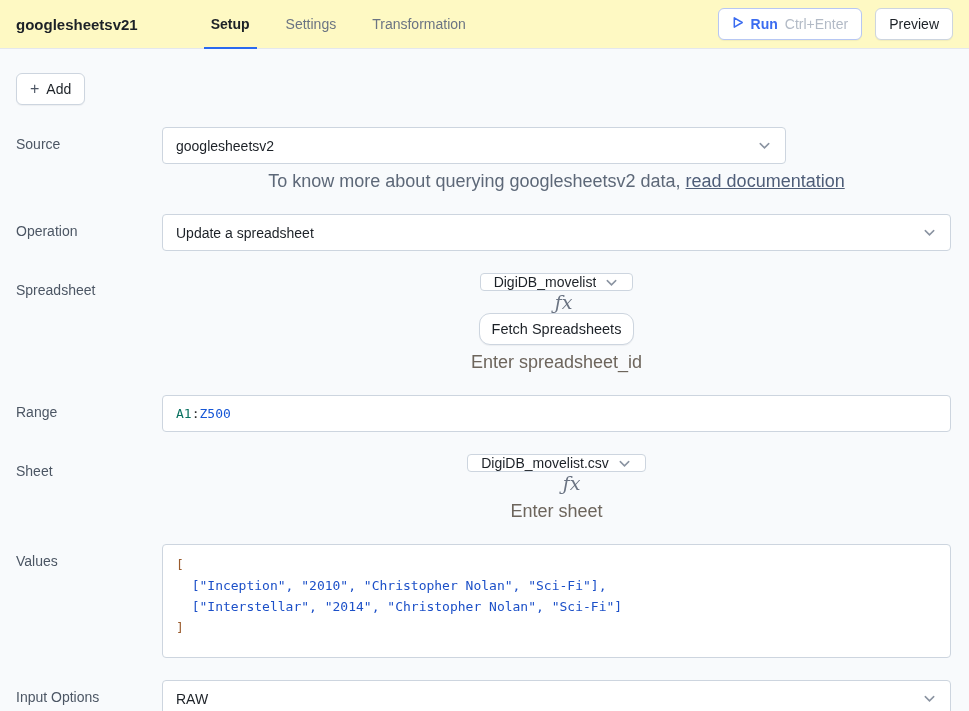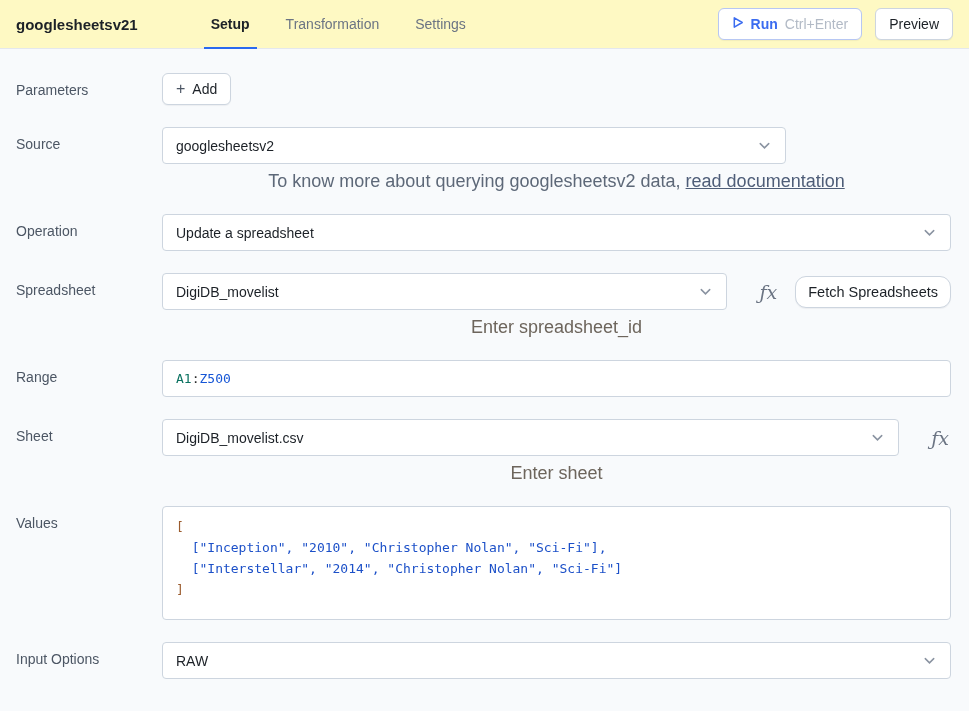--- a/index.html
+++ b/index.html
@@ -70,21 +70,21 @@
     display: flex;
     align-items: center;
     padding: 0 13px;
     font-size: 14px;
     color: #1c2127;
     cursor: pointer;
   }
   .control .control-value { flex: 1; white-space: nowrap; overflow: hidden; }
   .chevron { flex-shrink: 0; display: flex; align-items: center; margin-left: 8px; }
 
-  .inline-field { display: flex; align-items: center; }
+  .inline-field { display: flex; align-items: center; flex-direction: column; }
   .inline-field .control { flex: 1; }
   .fx {
     font-family: "DejaVu Serif", serif;
     font-style: italic;
     color: #6b7483;
     margin: 0 18px 0 32px;
     font-size: 19px;
     cursor: pointer;
   }
   .fetch-btn { padding: 7px 12px; white-space: nowrap; font-size: 14.5px; border-radius: 11px; }
@@ -113,22 +113,22 @@
   .line-row { color: #1c50c8; }
 </style>
 </head>
 <body>
 
 <div class="header">
   <div class="app-title">googlesheetsv21</div>
 
   <div class="tabs">
     <div class="tab active">Setup</div>
+    <div class="tab">Settings</div>
     <div class="tab">Transformation</div>
-    <div class="tab">Settings</div>
   </div>
 
   <div class="header-actions">
     <button class="btn run-btn">
       <span class="play">
         <svg width="12" height="13" viewBox="0 0 12 13">
             <path d="M2.3 1.8 L10.2 6.5 L2.3 11.2 Z" fill="none" stroke="#3b6cf0" stroke-width="1.5" stroke-linejoin="round"></path>
           </svg>
       </span>
       <span class="run-label">Run</span>
@@ -136,21 +136,20 @@
     </button>
     <button class="btn preview-btn">
       <span>Preview</span>
     </button>
   </div>
 </div>
 
 <div class="main">
 
   <div class="row">
-    <div class="row-label">Parameters</div>
     <div class="row-content">
       <button class="btn">
         <span style="color:#4c5664;font-size:16px;line-height:1;">+</span>
         <span style="font-weight:500;">Add</span>
       </button>
     </div>
   </div>
 
   <div class="row">
     <div class="row-label">Source</div>

